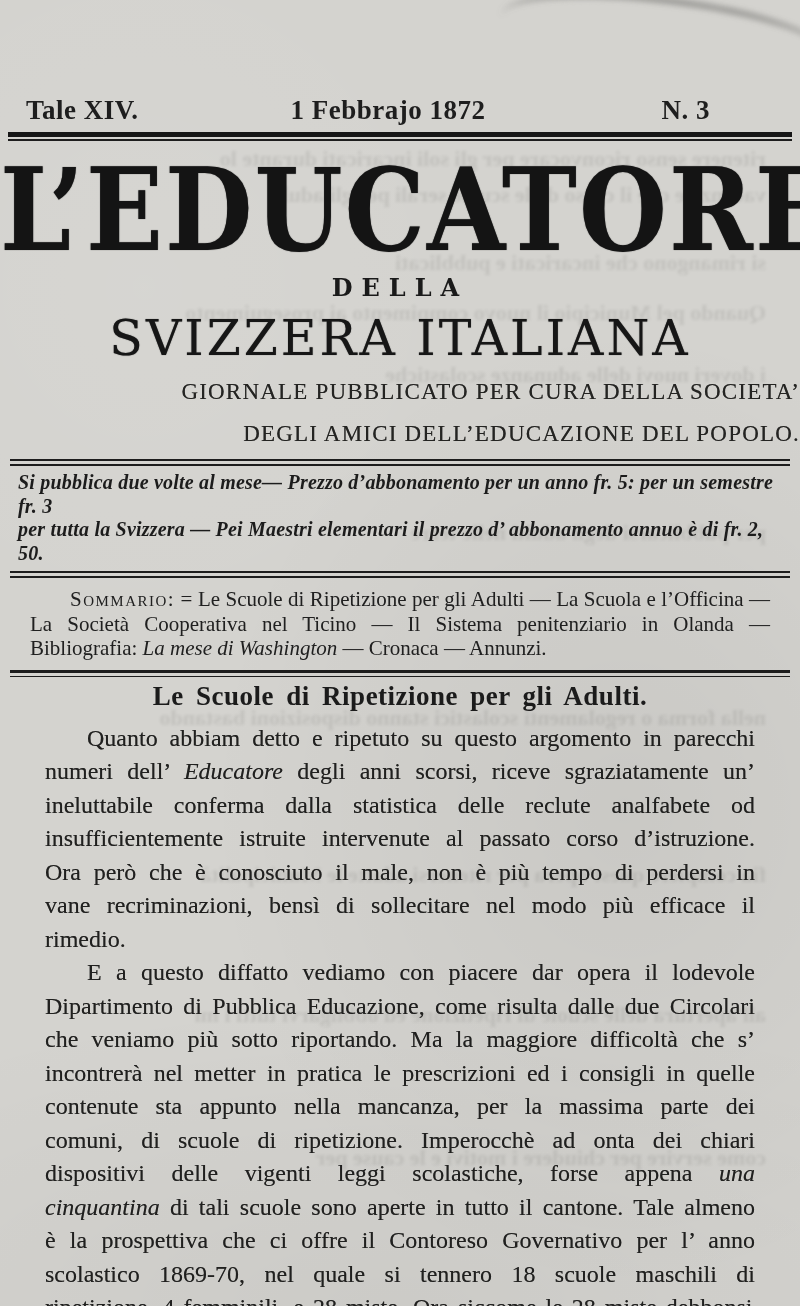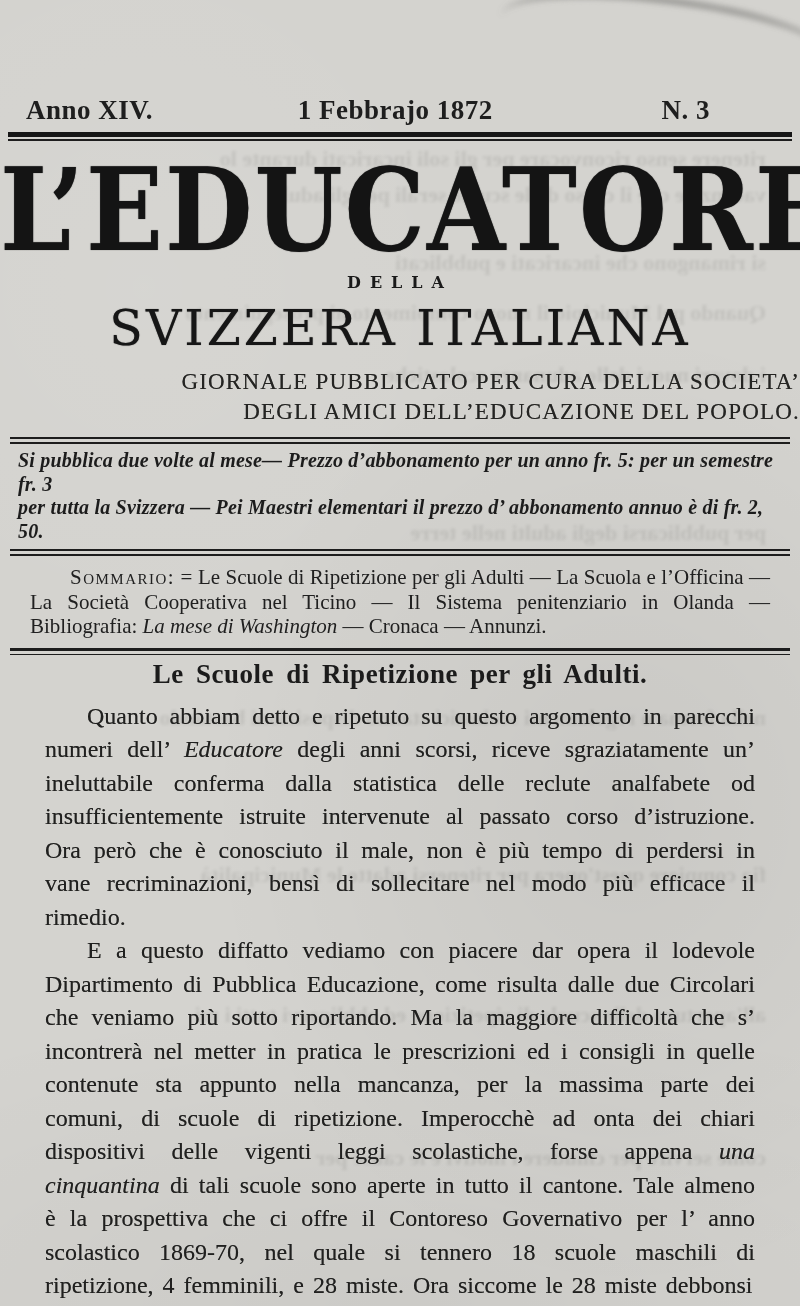--- a/index.html
+++ b/index.html
@@ -63,36 +63,36 @@
     font-family:"DejaVu Serif", serif;
     font-weight:bold;font-size:101px;line-height:97px;
     letter-spacing:2px;
     transform:scaleY(1.13);transform-origin:top center;
     color:#141414;
     text-shadow:0 0 1px rgba(20,20,20,.7);
   }
   .della{
     margin-top:21px;text-align:center;
     font-family:"DejaVu Serif", serif;
-    font-weight:bold;font-size:16px;letter-spacing:9px;color:#1a1a1a;
+    font-weight:bold;font-size:24px;letter-spacing:9px;color:#1a1a1a;
   }
   .subtitle{
     margin:11px 0 0;text-align:center;
     font-family:"DejaVu Serif", serif;
     font-weight:normal;font-size:49px;line-height:52px;letter-spacing:3px;
     color:#161616;
     text-shadow:0 0 1px rgba(20,20,20,.65);
   }
   .tagline{
     text-align:right;font-size:23px;line-height:26px;
     letter-spacing:1.2px;color:#242422;
     text-shadow:0 0 .6px rgba(30,30,30,.55);
   }
   .tagline.l1{margin-top:14px;}
-  .tagline.l2{margin-top:4px;}
+  .tagline.l2{margin-top:16px;}
   
   .subscription{
     margin-top:5px;padding:0 18px 0 18px;
     font-style:italic;font-weight:bold;
     font-size:20px;line-height:23.5px;
     letter-spacing:.2px;color:#1c1c1c;
   }
   
   .sommario{
     margin-top:9px;padding:0 30px;
@@ -134,21 +134,21 @@
         <div class="ghost" style="top: 705px;">nella forma o regolamenti scolastici stanno disposizioni bastando</div>
         <div class="ghost" style="top: 862px;">fia compiere quest'opera per ritenersi adatte le Municipalità</div>
         <div class="ghost" style="top: 1002px;">all'apertura delle scuole di ripetizione ed obbligarvi tutti i mi</div>
         <div class="ghost" style="top: 1145px;">come servire per chiudere i motivi e le cause per</div>
       </div>
   </div>
 
   <div class="content">
 
     <div class="issue-line">
-      <span>Anno XIV.</span>
+      <span>Tale XIV.</span>
       <span class="center">1 Febbrajo 1872</span>
       <span>N. 3</span>
     </div>
 
     <div class="rule-thick"></div>
 
     <h1 class="masthead">L’EDUCATORE</h1>
 
     <div class="della">DELLA</div>
 

